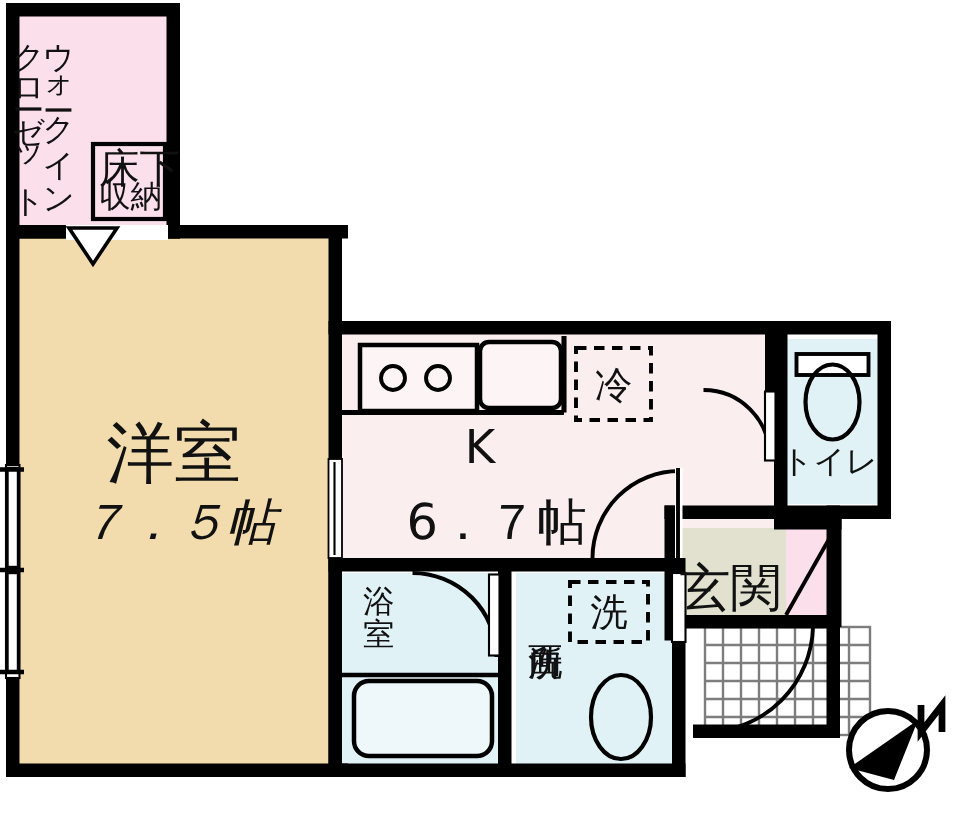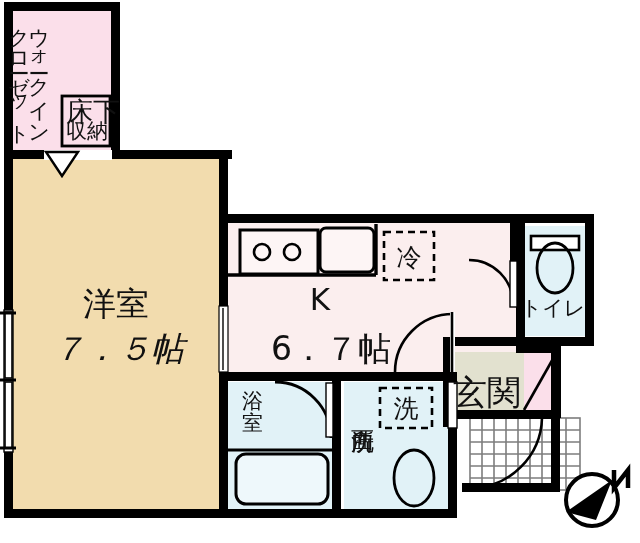--- a/index.html
+++ b/index.html
@@ -200,21 +200,21 @@
     </g>
 
   </svg>
 
   <div class="vlabel" style="left:28px;top:14px;font-size:21px;">ウォークイン</div>
   <div class="vlabel" style="left:8px;top:14px;font-size:21px;">クローゼット</div>
 
   <div class="hlabel" style="left:66px;top:99px;font-size:27px;font-family:Liberation Serif, serif;">床下</div>
   <div class="hlabel" style="left:66px;top:121px;font-size:21px;">収納</div>
 
-  <div class="hlabel center" style="left:116px;top:303px;font-size:33px;">洋室</div>
+  <div class="hlabel center" style="left:116px;top:303px;font-size:45px;font-family:Liberation Serif, serif;">洋室</div>
   <div class="hlabel center" style="left:118px;top:348px;font-size:33px;font-style:italic;">７．５帖</div>
 
   <div class="hlabel center" style="left:320px;top:299px;font-size:31px;">K</div>
   <div class="hlabel center" style="left:331px;top:348px;font-size:33px;">6．７帖</div>
 
   <div class="hlabel center" style="left:409px;top:257px;font-size:25px;">冷</div>
 
   <div class="hlabel center" style="left:553px;top:308px;font-size:21px;text-align:center;">トイレ</div>
 
   <div class="hlabel" style="left: 239px; top: 390px; font-size: 21px; width: 24px; line-height: 1.05; white-space: normal; word-break: break-all; text-align: right;">浴室</div>

